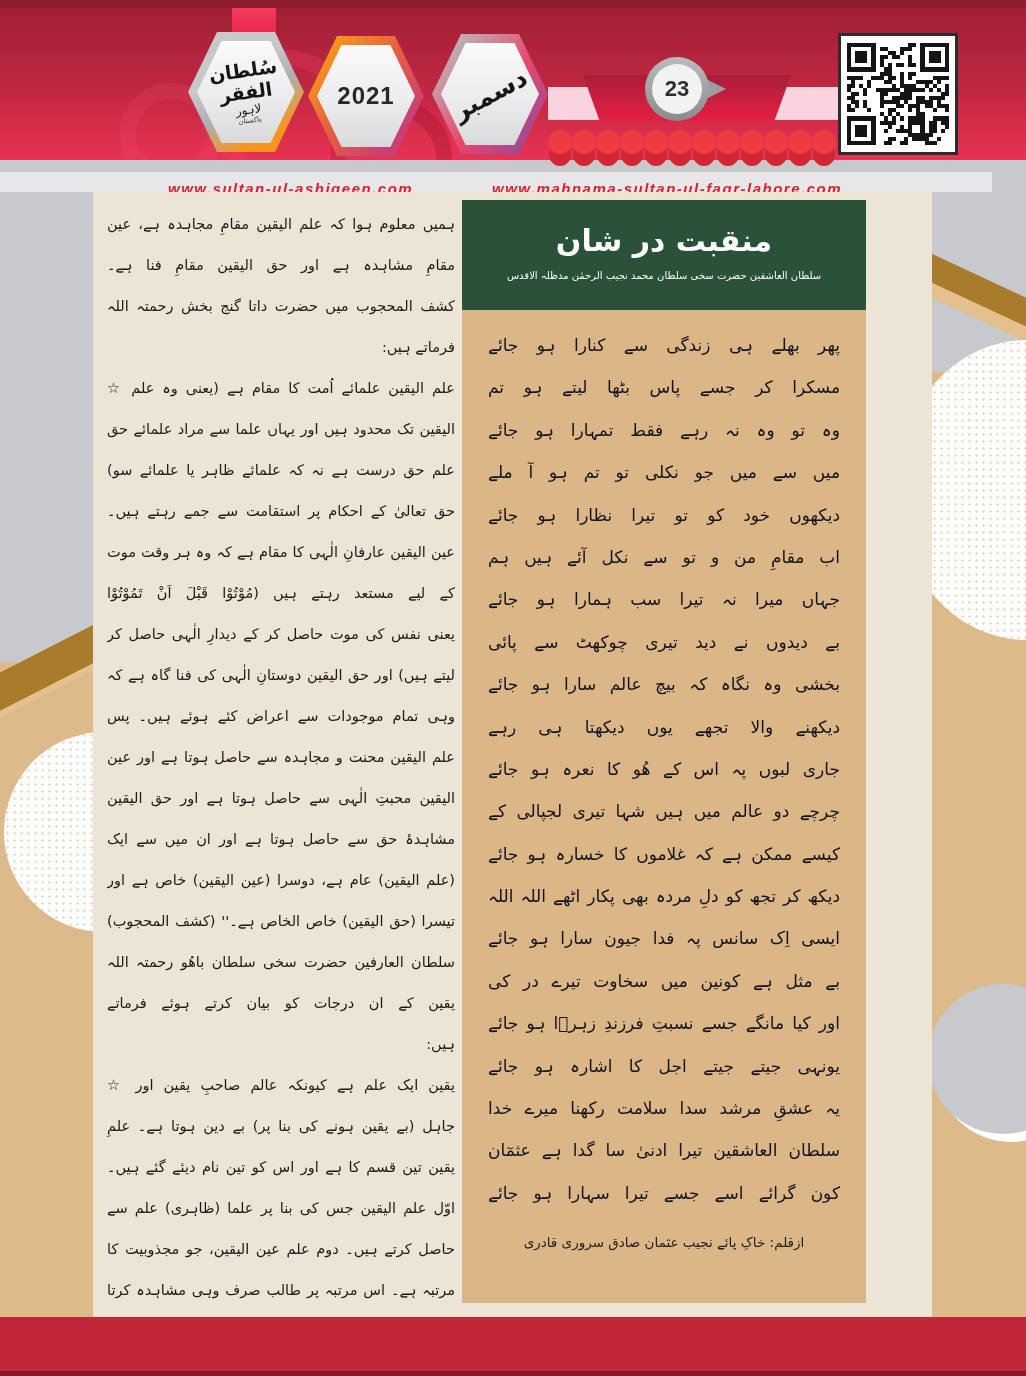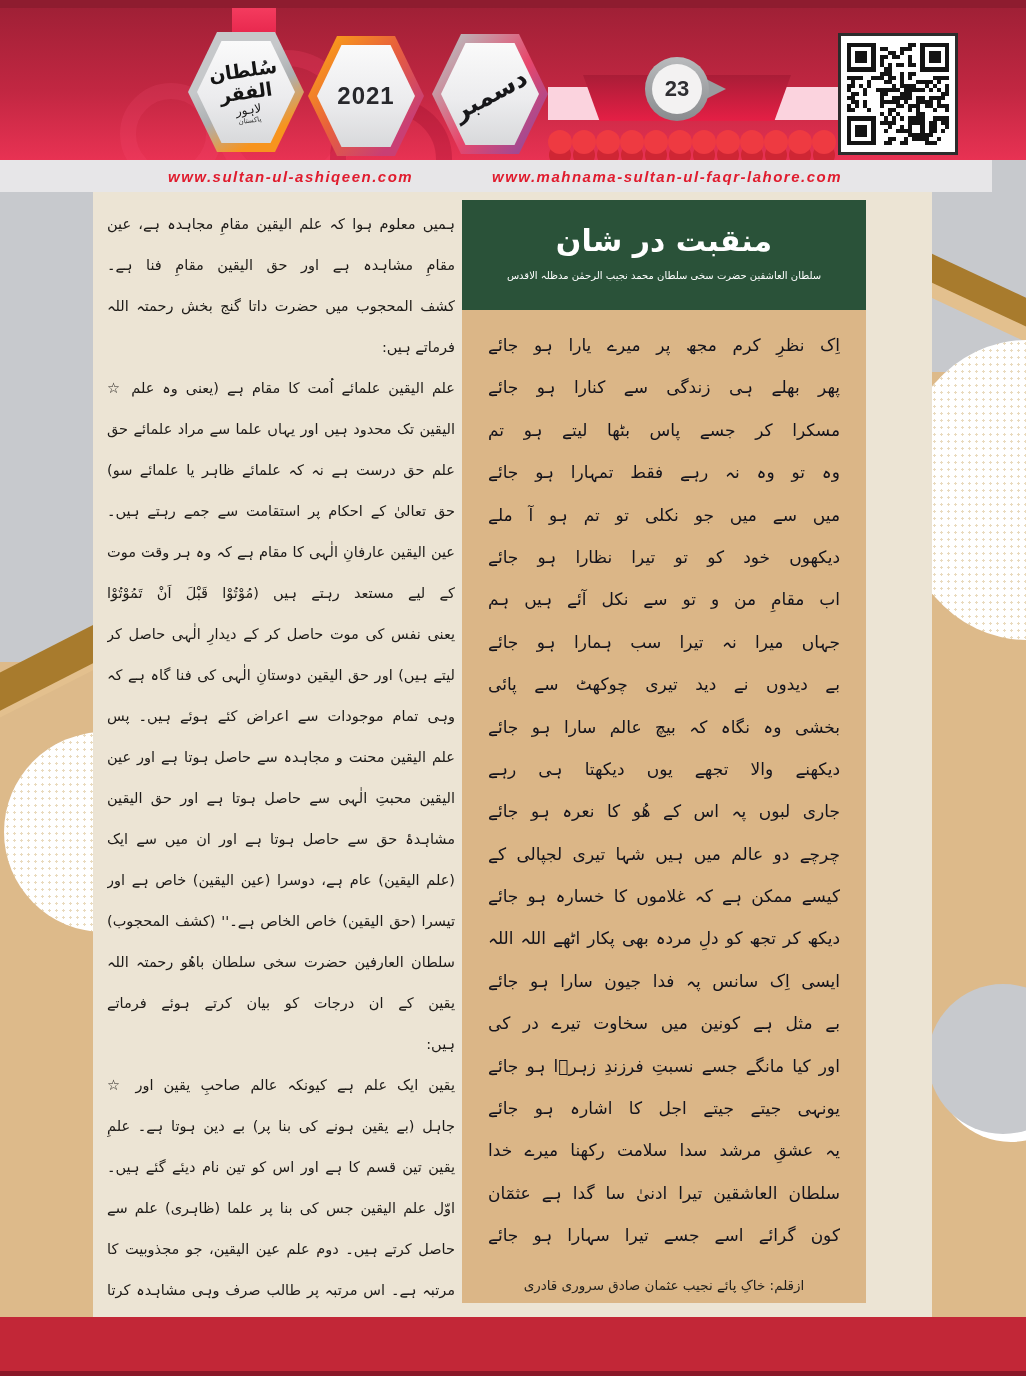--- a/index.html
+++ b/index.html
@@ -42,21 +42,21 @@
   .badge .core{position:absolute;inset:7px;border-radius:50%;background:#f3f2f2;
                display:flex;align-items:center;justify-content:center;
                font-family:"Liberation Sans",sans-serif;font-size:22px;font-weight:bold;color:#2e2e32;}
   .scallops{position:absolute;left:548px;top:130px;display:flex;}
   .scallops i{width:24px;height:24px;margin-right:0px;border-radius:50%;background:#ee3a41;
               box-shadow:0 13px 0 -1px #cf2634;}
   .qr-box{position:absolute;left:838px;top:33px;width:120px;height:122px;background:#fff;
           border:3px solid #2c2c2c;box-sizing:border-box;padding:6px;}
   .qr-box svg{width:100%;height:100%;display:block;}
   
-  .url-strip{position:absolute;left:0;top:160px;width:992px;height:32px;background:#e7e6e8;
+  .url-strip{position:absolute;left:0;top:172px;width:992px;height:32px;background:#e7e6e8;
              display:flex;align-items:center;}
   .url{font-family:"Liberation Sans",sans-serif;font-style:italic;font-weight:bold;
        font-size:15px;color:#e01c2e;letter-spacing:1.5px;text-decoration:none;position:absolute;}
   .url.left{left:168px;}
   .url.right{left:492px;}
   
   .margin-deco{position:absolute;top:192px;height:1125px;overflow:hidden;background:#c7c9cd;}
   .margin-left{left:0;width:93px;}
   .margin-right{left:932px;width:94px;}
   .gold-band{position:absolute;background:#a87b2d;}
@@ -537,21 +537,20 @@
       </div>
 
     <div class="poem-panel">
       <div class="poem-head">
         <div class="poem-title">منقبت در شان</div>
         <div class="poem-sub">سلطان العاشقین حضرت سخی سلطان محمد نجیب الرحمٰن مدظلہ الاقدس</div>
       </div>
       <div class="poem-body">
         <div>
 
-            <div class="line">اِک نظرِ کرم مجھ پر میرے یارا ہو جائے</div>
 
             <div class="line">پھر بھلے ہی زندگی سے کنارا ہو جائے</div>
 
             <div class="line">مسکرا کر جسے پاس بٹھا لیتے ہو تم</div>
 
             <div class="line">وہ تو وہ نہ رہے فقط تمہارا ہو جائے</div>
 
             <div class="line">میں سے میں جو نکلی تو تم ہو آ ملے</div>
 
             <div class="line">دیکھوں خود کو تو تیرا نظارا ہو جائے</div>

